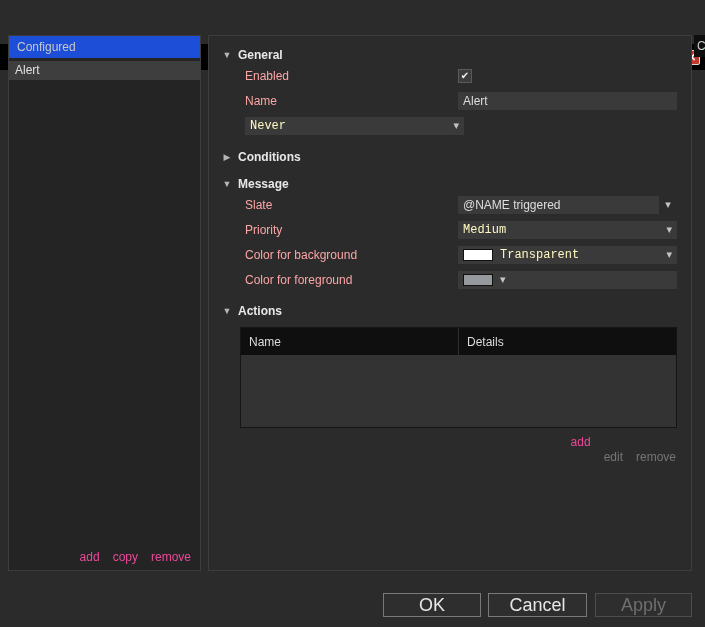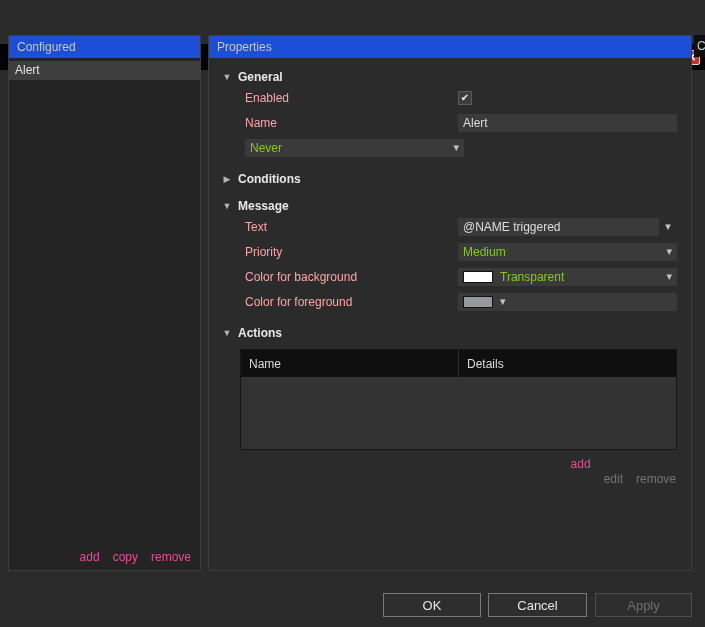--- a/index.html
+++ b/index.html
@@ -61,21 +61,21 @@
   }
   .check-icon { color:#f0f0f0; font-size:10px; line-height:1; }
   .tinput {
     width:100%; height:18px; background:#3a3a3a; border:0; outline:0;
     color:#dddddd; padding:0 5px; font:inherit;
   }
   .dropdown {
     width:100%; height:18px; background:#3a3a3a; display:flex;
     align-items:center; padding:0 5px; cursor:pointer;
   }
-  .dd-value { flex:1; color:#84cc16; white-space:nowrap; overflow:hidden; }
+  .dd-value { flex:1; color:#fef9c3; white-space:nowrap; overflow:hidden;font-family:Liberation Mono, monospace; }
   .dd-arrow { color:#c4c4c4; font-size:11px; line-height:1; }
   .combo { width:100%; display:flex; align-items:center; }
   .combo .tinput { flex:1; width:auto; }
   .combo-arrow {
     width:18px; text-align:center; color:#c4c4c4; font-size:11px; cursor:pointer;
   }
   .swatch { width:30px; height:12px; border:1px solid #111; margin-right:7px; flex:none; }
   
   .actions-table {
     margin:8px 0 0 31px; width:437px; border:1px solid #151515;
@@ -88,21 +88,21 @@
   .at-th-details { flex:1; }
   .at-body { height:72px; background:#333333; }
   .actions-links {
     display:flex; justify-content:flex-end; gap:13px; margin:7px 15px 0 0;
   }
   
   .btn {
     position:absolute; top:593px; height:24px;
     display:flex; align-items:center; justify-content:center;
     background:#2e2e2e; border:1px solid #787878; color:#e6e6e6;
-    font-size:13px; cursor:pointer;
+    font-size:18px; cursor:pointer;
   }
   .btn-ok { left:383px; width:98px; }
   .btn-cancel { left:488px; width:99px; }
   .btn-apply { left:595px; width:97px; border-color:#4d4d4d; color:#6f6f6f; cursor:default; }
   
   .bg-strip {
     position:absolute; left:694px; top:35px; width:11px; height:22px;
     background:#0f0f0f; color:#cfcfcf; line-height:22px; padding-left:3px;
     overflow:hidden;
   }
@@ -122,21 +122,20 @@
   <div class="panel-header">Configured</div>
   <div class="list-item selected">Alert</div>
   <div class="left-links">
     <span class="link">add</span>
     <span class="link">copy</span>
     <span class="link">remove</span>
   </div>
 </div>
 
 <div class="right-panel">
-  <div class="panel-header">Properties</div>
 
   <div class="section-header">
     <span class="tri">▼</span>
     <span class="section-label">General</span>
   </div>
   <div class="prow">
     <span class="plabel">Enabled</span>
     <span class="pctrl">
       <span class="checkbox">
         <span class="check-icon">✔</span>
@@ -161,21 +160,21 @@
   <div class="section-header">
     <span class="tri">▶</span>
     <span class="section-label">Conditions</span>
   </div>
 
   <div class="section-header">
     <span class="tri">▼</span>
     <span class="section-label">Message</span>
   </div>
   <div class="prow">
-    <span class="plabel">Text</span>
+    <span class="plabel">Slate</span>
     <span class="pctrl">
       <span class="combo">
         <input class="tinput" type="text" value="@NAME triggered" style="">
         <span class="combo-arrow">▾</span>
       </span>
     </span>
   </div>
   <div class="prow">
     <span class="plabel">Priority</span>
     <span class="pctrl">

